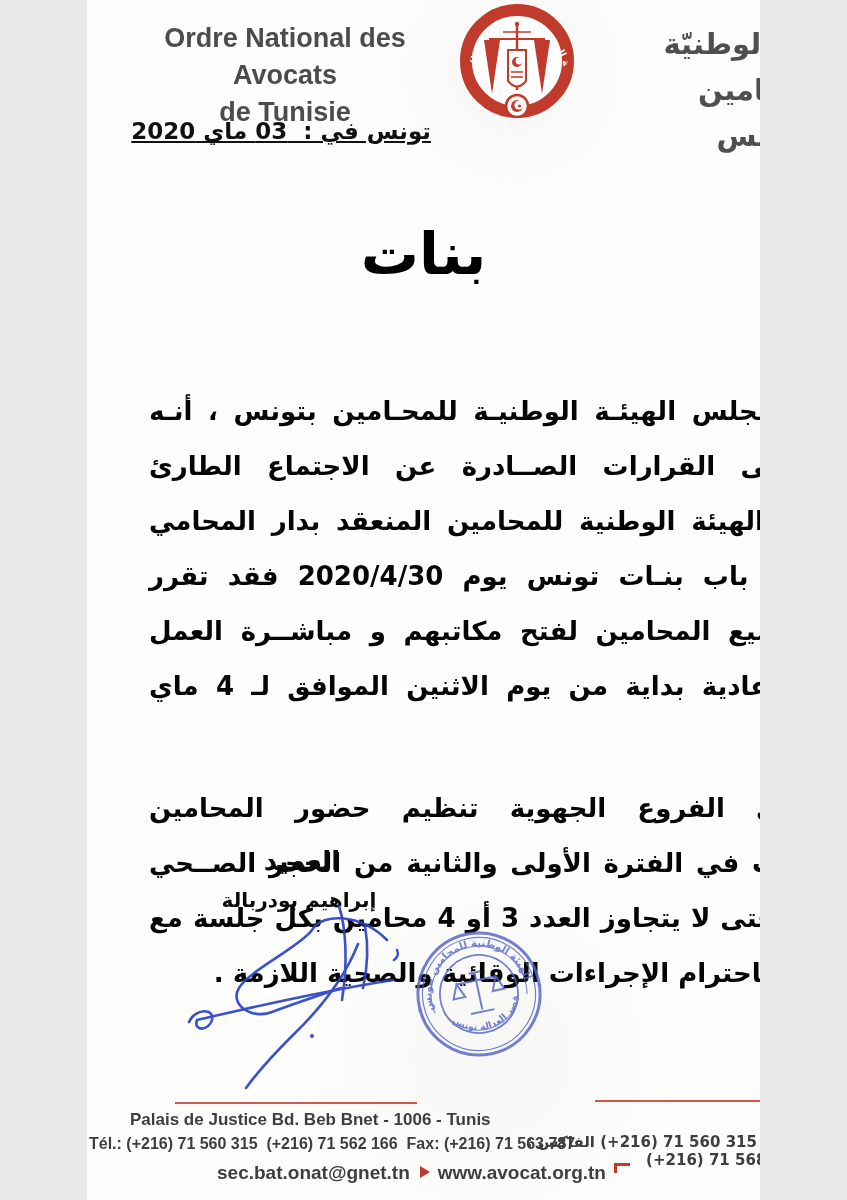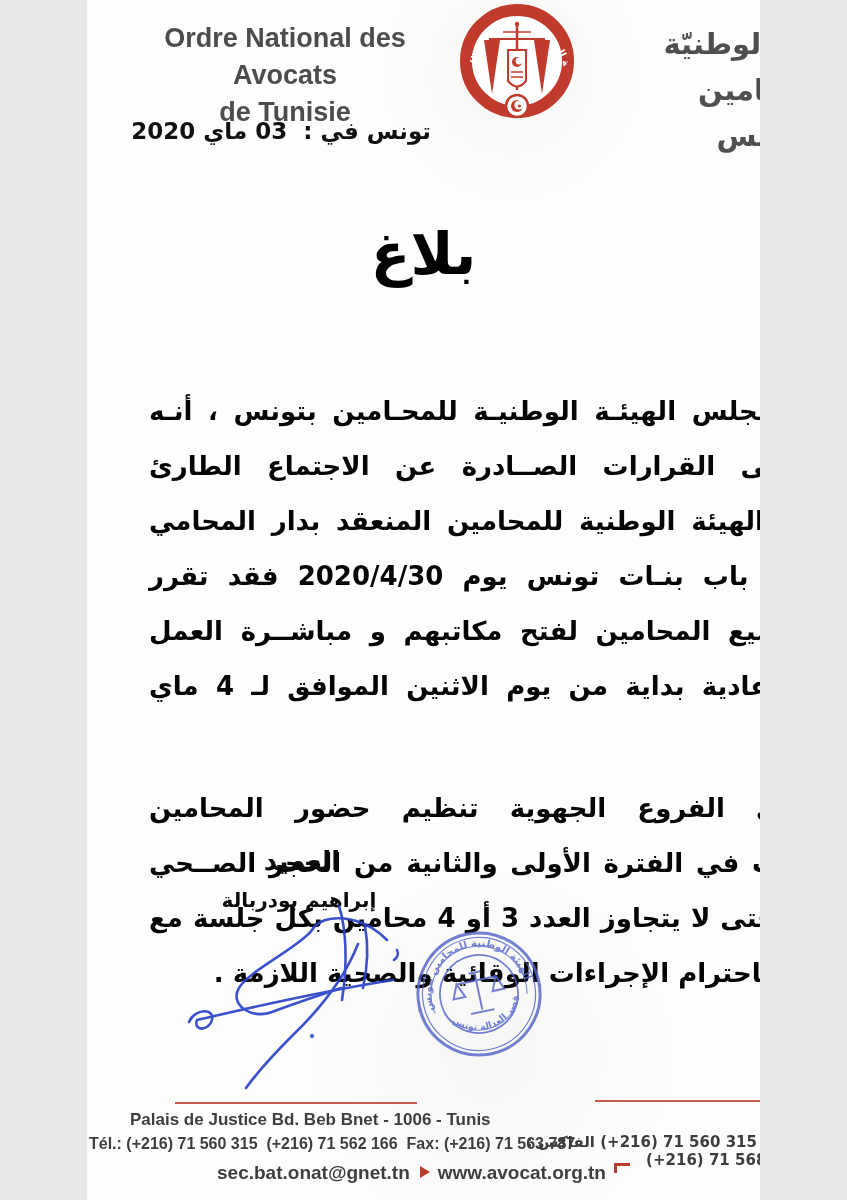--- a/index.html
+++ b/index.html
@@ -18,21 +18,21 @@
   
   .org-fr { left:48px; top:20px; width:300px; text-align:center;
     font-family:"Liberation Sans", sans-serif; font-weight:bold;
     font-size:27px; line-height:37px; color:#4c4c4c; }
   .org-ar { left:540px; top:10px; width:272px; text-align:center;
     font-weight:bold; font-size:29px; line-height:46px; color:#4f4f4f;margin-top:11px; }
   .logo { left:368px; top:2px; }
 
   
   .date { left:58px; top:118px; width:286px; 
-    font-weight:bold; font-size:23px; color:#111; white-space:pre; }
+    font-weight:bold; font-size:23px; color:#111; white-space:pre;text-decoration:underline; }
   .doc-title { left:0; top:220px; width:100%; text-align:center;
     font-weight:bold; font-size:58px; color:#000; }
 
   
   .body-text { left:50px; top:372px; width:748px; direction:rtl;
     font-weight:bold; font-size:26px; line-height:55px; color:#050505;
     text-align:justify; }
   .body-text p { text-indent:28px; margin:12px; }
   .body-text p + p { margin-top:6px; }
 
@@ -101,21 +101,21 @@
     <circle cx="64.5" cy="104" r="1.6" fill="#c13b2c"></circle>
   </svg>
 
   <div class="abs org-ar" dir="rtl">
     <div>الهيئة الوطنيّة للمحامين</div>
     <div>بتونس</div>
   </div>
 
   <div class="abs date" dir="rtl">تونس في :  03 ماي 2020</div>
 
-  <h1 class="abs doc-title">بلاغ</h1>
+  <h1 class="abs doc-title">بنات</h1>
 
   <div class="abs body-text">
     <p>يعلم مجلس الهيئـة الوطنيـة للمحـامين بتونس ، أنـه بنـاء على القرارات الصــادرة عن الاجتماع الطارئ لمجلس الهيئة الوطنية للمحامين المنعقد بدار المحامي بشـــارع باب بنـات تونس يوم 2020/4/30 فقد تقرر دعوة جميع المحامين لفتح مكاتبهم و مباشــرة العمل بصــفة عادية بداية  من يوم الاثنين الموافق  لـ 4 ماي 2020.</p>
     <p>وتتولى الفروع الجهوية تنظيم حضور المحامين بالجلسات في الفترة الأولى والثانية من الحجر الصــحي الموجه حتى لا يتجاوز العدد 3 أو 4 محامين بكل جلسة مع الالتزام باحترام الإجراءات الوقائية والصحية اللازمة .</p>
   </div>
 
   <div class="abs sig-title">العميد</div>
   <div class="abs sig-name">إبراهيم بودربالة</div>
 
   <svg class="abs sig-svg" width="250" height="200" viewBox="0 0 250 200">

